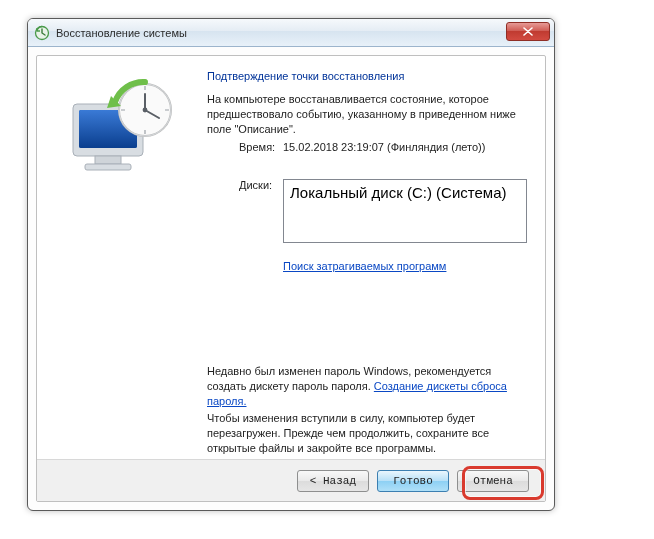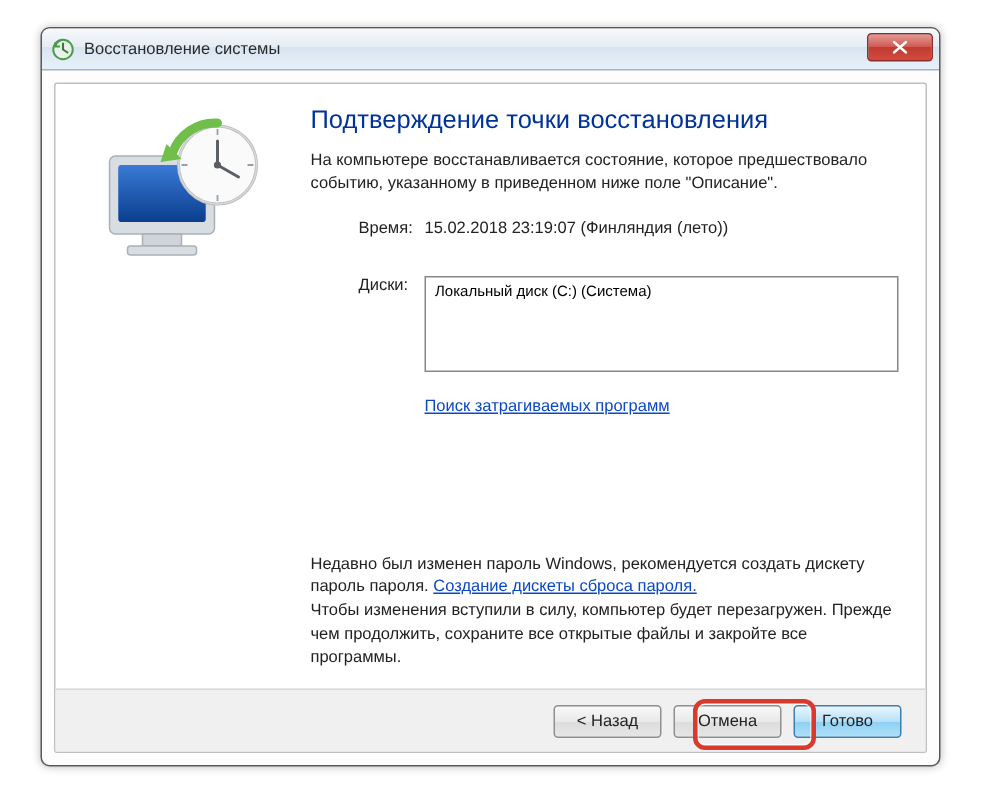--- a/index.html
+++ b/index.html
@@ -10,21 +10,21 @@
     font-family: "Segoe UI", Tahoma, sans-serif;
     font-size: 11px;
     width: 654px;
     height: 539px;
     position: relative;
   }
   .outer {
     position: absolute;
     left: 27px;
     top: 18px;
-    width: 600px;
+    width: 528px;
     height: 493px;
     border: 1px solid #5a5a5a;
     border-radius: 6px;
     background: #fdfdfd;
     box-shadow: 0 0 6px rgba(0,0,0,0.25);
     overflow: hidden;
   }
   .titlebar {
     height: 28px;
     background: linear-gradient(to bottom, #f6f9fc 0%, #e4ecf4 45%, #d7e4f0 46%, #e8f1f9 100%);
@@ -74,46 +74,46 @@
     justify-content:center;
     align-items:flex-start;
   }
   .ill { width:130px; height:110px; margin-top:8px; }
   .right-pane {
     flex:1;
     padding:14px 18px 10px 4px;
   }
   .heading {
     color:#003399;
-    font-size:17px;
+    font-size:11px;
     margin-bottom:10px;
   }
   .intro {
     color:#222;
     line-height:1.35;
-    margin-bottom:16px;
+    margin-bottom:4px;
   }
   .row {
     display:flex;
     margin-bottom:6px;
     align-items:flex-start;
   }
   .row .lbl {
     width:76px;
     color:#222;
     padding-left:32px;
   }
   .row .val { flex:1; color:#222; }
   .disks-box {
     flex:1;
     border:1px solid #828790;
     background:#fff;
     height:64px;
     padding:4px 6px;
-    font-size:10px;
+    font-size:15px;
   }
   .link {
     color:#0a48c4;
     text-decoration:underline;
     cursor:pointer;
   }
   .scan-link-row {
     margin-top:17px;
     padding-left:76px;
   }
@@ -141,20 +141,21 @@
     border:1px solid #8e8f8f;
     border-radius:3px;
     background:linear-gradient(to bottom,#f8f8f8 0%,#e9e9e9 50%,#dcdcdc 51%,#e6e6e6 100%);
     font-size:11px;
     color:#222;
     padding:0 12px;
     display:inline-flex;
     align-items:center;
     justify-content:center;
     cursor:pointer;
+    font-family:Liberation Mono, monospace;
   }
   .btn.primary {
     background:linear-gradient(to bottom,#eaf6fd 0%,#b7e0f7 50%,#8dd0f4 51%,#afe0f8 100%);
     border-color:#3c7fb1;
   }
   .highlight-ring {
     position:absolute;
     border:3px solid #d93a2e;
     border-radius:8px;
     pointer-events:none;
@@ -237,19 +238,19 @@
           <div class="p1">
             <span>Недавно был изменен пароль Windows, рекомендуется создать дискету пароль пароля. </span><span class="link">Создание дискеты сброса пароля.</span>
           </div>
           <div class="p2">Чтобы изменения вступили в силу, компьютер будет перезагружен. Прежде чем продолжить, сохраните все открытые файлы и закройте все программы.</div>
         </div>
       </div>
     </div>
 
     <div class="footer">
       <div class="btn">&lt; Назад</div>
+      <div class="btn primary">Готово</div>
       <div class="btn">Отмена</div>
-      <div class="btn primary">Готово</div>
     </div>
   </div>
 </div>
 
 <div class="highlight-ring" style="left:462px; top:466px; width:82px; height:34px;"></div>
 
 </body></html>

